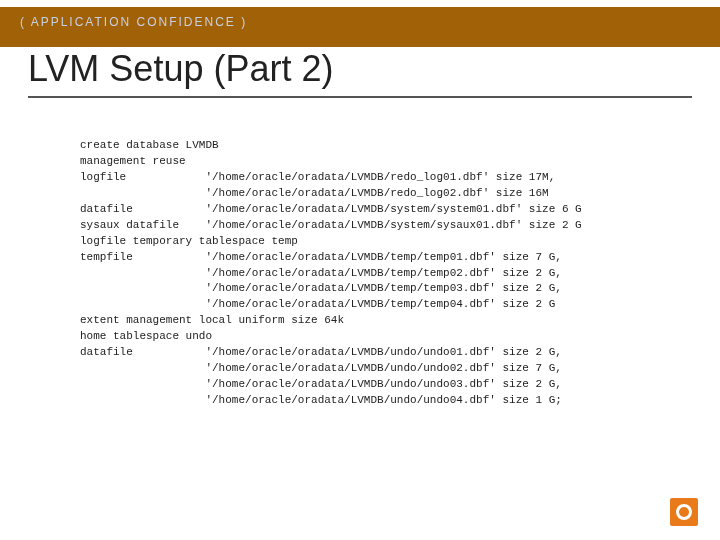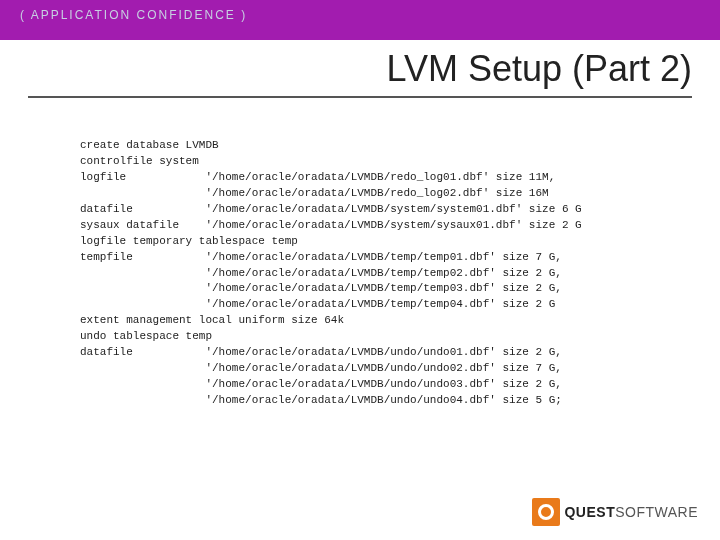--- a/index.html
+++ b/index.html
@@ -14,44 +14,43 @@
   }
   .slide {
     width: 720px;
     height: 540px;
     position: relative;
     box-sizing: border-box;
   }
   .topbar {
     position: absolute;
     left: 0;
-    top: 0;
+    top: 7px;
     width: 100%;
     height: 40px;
-    background: #a21caf;
+    background: #a16207;
   }
   .toptag {
     position: absolute;
     left: 20px;
     top: 8px;
     color: #c7cfe2;
     font-size: 12px;
     letter-spacing: 2px;
   }
   .title {
     position: absolute;
     left: 28px;
     top: 48px;
     right: 28px;
     font-size: 36px;
     color: #222;
     font-weight: 400;
     border-bottom: 2px solid #555;
     padding-bottom: 6px;
-    text-align: right;
   }
   .code-block {
     position: absolute;
     left: 80px;
     top: 138px;
     right: 40px;
     font-family: "Courier New", Courier, monospace;
     font-size: 11px;
     line-height: 1.45;
     white-space: pre;
@@ -99,34 +98,33 @@
 <body>
 
 <div class="slide">
   <div class="topbar">
     <div class="toptag">( APPLICATION CONFIDENCE )</div>
   </div>
 
   <div class="title">LVM Setup (Part 2)</div>
 
   <div class="code-block"><span>create database LVMDB</span>
-<span>controlfile system</span>
-<span>logfile            '/home/oracle/oradata/LVMDB/redo_log01.dbf' size 11M,</span>
+<span>management reuse</span>
+<span>logfile            '/home/oracle/oradata/LVMDB/redo_log01.dbf' size 17M,</span>
 <span>                   '/home/oracle/oradata/LVMDB/redo_log02.dbf' size 16M</span>
 <span>datafile           '/home/oracle/oradata/LVMDB/system/system01.dbf' size 6 G</span>
 <span>sysaux datafile    '/home/oracle/oradata/LVMDB/system/sysaux01.dbf' size 2 G</span>
 <span>logfile temporary tablespace temp</span>
 <span>tempfile           '/home/oracle/oradata/LVMDB/temp/temp01.dbf' size 7 G,</span>
 <span>                   '/home/oracle/oradata/LVMDB/temp/temp02.dbf' size 2 G,</span>
 <span>                   '/home/oracle/oradata/LVMDB/temp/temp03.dbf' size 2 G,</span>
 <span>                   '/home/oracle/oradata/LVMDB/temp/temp04.dbf' size 2 G</span>
 <span>extent management local uniform size 64k</span>
-<span>undo tablespace temp</span>
+<span>home tablespace undo</span>
 <span>datafile           '/home/oracle/oradata/LVMDB/undo/undo01.dbf' size 2 G,</span>
 <span>                   '/home/oracle/oradata/LVMDB/undo/undo02.dbf' size 7 G,</span>
 <span>                   '/home/oracle/oradata/LVMDB/undo/undo03.dbf' size 2 G,</span>
-<span>                   '/home/oracle/oradata/LVMDB/undo/undo04.dbf' size 5 G;</span></div>
+<span>                   '/home/oracle/oradata/LVMDB/undo/undo04.dbf' size 1 G;</span></div>
 
   <div class="logo">
     <div class="logo-mark"></div>
-    <div class="logo-text"><b>QUEST</b><span>SOFTWARE</span></div>
   </div>
 </div>
 
 </body></html>

